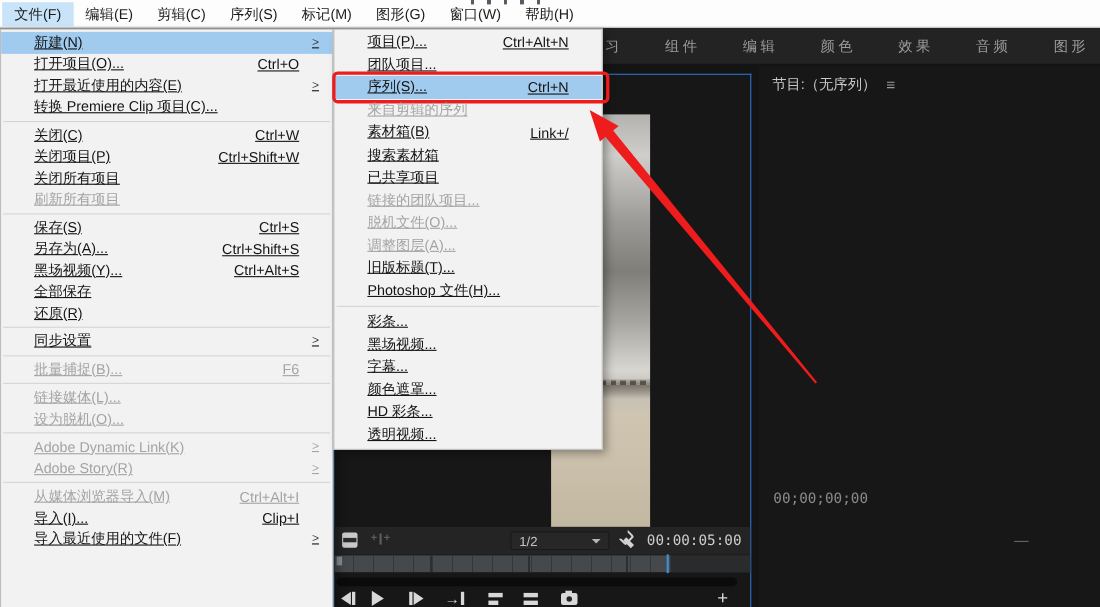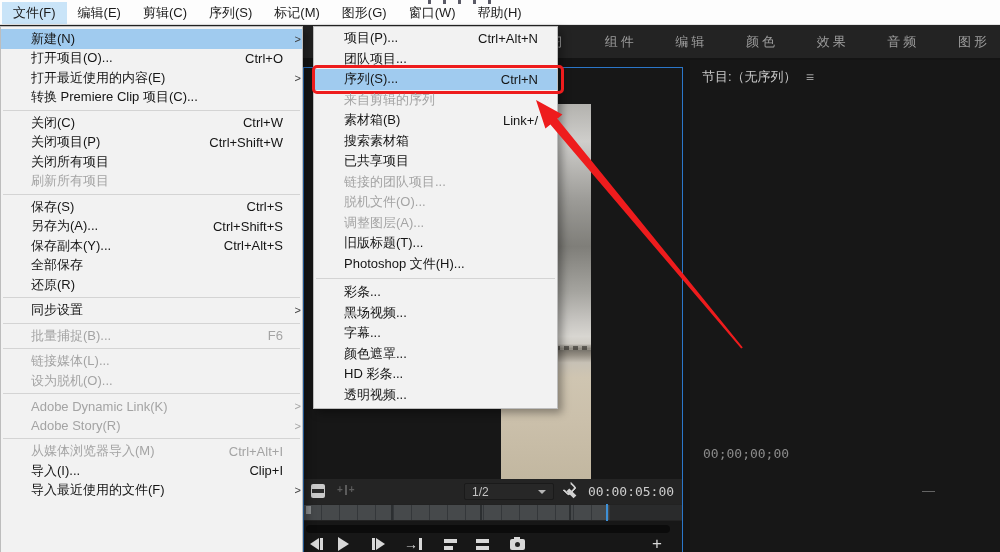--- a/index.html
+++ b/index.html
@@ -73,22 +73,22 @@
   .program-panel { position:absolute; left:690px; top:60px; width:310px; height:492px; background:#171717; z-index:1; }
   .pp-header { position:absolute; left:12px; top:8px; display:flex; align-items:center; }
   .pp-title { color:#c9c9c9; font-size:13px; }
   .pp-menu { color:#9a9a9a; font-size:14px; margin-left:9px; }
   .pp-tc { position:absolute; left:13px; top:386px; font-family:"DejaVu Sans Mono","Liberation Mono",monospace; font-size:13px; color:#8b8b8b; }
   .pp-dash { position:absolute; left:232px; top:423px; color:#707070; font-size:13px; }
 
   
   .menu { position:absolute; background:#f2f2f2; border:1px solid #bdbdbd; box-shadow:4px 4px 8px rgba(0,0,0,.35); font-size:13px; color:#151515; z-index:10; }
   .menu-file { left:0; top:26px; width:303px; padding-top:2px; height:560px; }
-  .menu-new  { left:303px; top:26px; width:245px; padding:1px 0 3px;margin-left:10px; }
-  .menu-item { display:flex; align-items:center; padding:0 1px 0 30px; position:relative; cursor:default; }
+  .menu-new  { left:303px; top:26px; width:245px; padding:1px 0 3px; }
+  .menu-item { display:flex; align-items:center; padding:0 12px 0 30px; position:relative; cursor:default;text-decoration:underline; }
   .menu-file .menu-item { height:19.5px; }
   .menu-new  .menu-item { height:20.5px; }
   .mi-shortcut { margin-left:auto; padding-right:5px; white-space:pre; }
   .mi-arrow { width:13px; text-align:right; font-size:11px; color:#3c3c3c; flex:none; }
   .state-disabled, .state-disabled .mi-arrow { color:#a4a4a4; }
   .state-highlighted { background:var(--hl,#a0cbef); }
   .separator { height:1px; background:#d4d4d4; }
   .menu-file .separator { margin:2.5px 2px 2.5px 2px; }
   .menu-new  .separator { margin:3.5px 2px 3.5px 2px; }
   .redbox { display:none; }
@@ -273,21 +273,21 @@
     </div>
 
     <div class="menu-item">
       <span class="mi-label">另存为(A)...</span>
       <span class="mi-shortcut">Ctrl+Shift+S</span>
       <span class="mi-arrow submenu-arrow" style="visibility: hidden;">&gt;</span>
 
     </div>
 
     <div class="menu-item">
-      <span class="mi-label">保存副本(Y)...</span>
+      <span class="mi-label">黑场视频(Y)...</span>
       <span class="mi-shortcut">Ctrl+Alt+S</span>
       <span class="mi-arrow submenu-arrow" style="visibility: hidden;">&gt;</span>
 
     </div>
 
     <div class="menu-item">
       <span class="mi-label">全部保存</span>
       <span class="mi-shortcut"></span>
       <span class="mi-arrow submenu-arrow" style="visibility: hidden;">&gt;</span>
 

